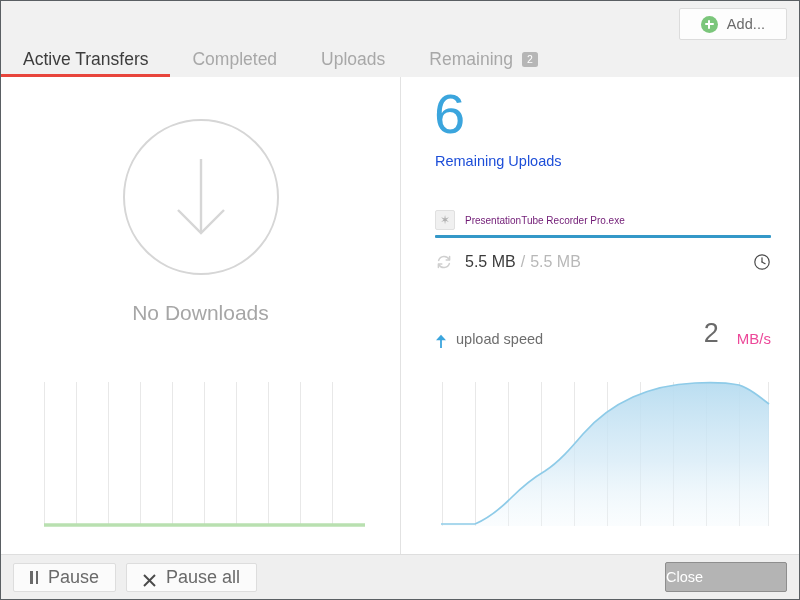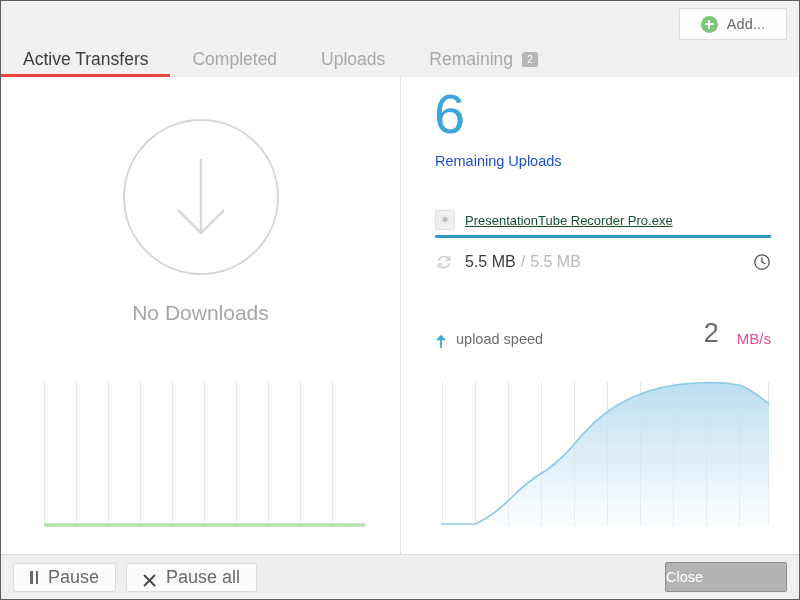--- a/index.html
+++ b/index.html
@@ -195,26 +195,25 @@
     border-radius: 2px;
     display: flex;
     align-items: center;
     justify-content: center;
     color: #b0b0b0;
     font-size: 12px;
     line-height: 1;
     flex: 0 0 auto;
   }
   .file-name {
-    font-size: 13px;
-    color: #14532d;
+    font-size: 10px;
+    color: #701a75;
     white-space: nowrap;
     overflow: hidden;
     text-overflow: ellipsis;
-    text-decoration: underline;
   }
 
   .progress-track {
     position: absolute;
     left: 34px;
     top: 158px;
     width: 336px;
     height: 3px;
     background: #e6e6e6;
     border-radius: 1px;

